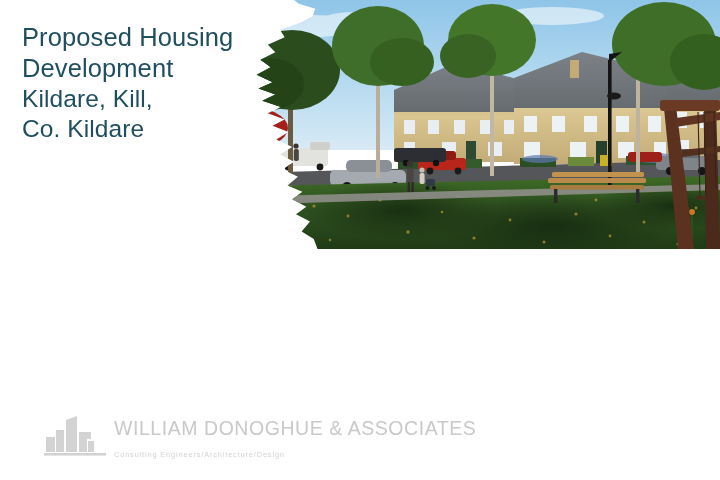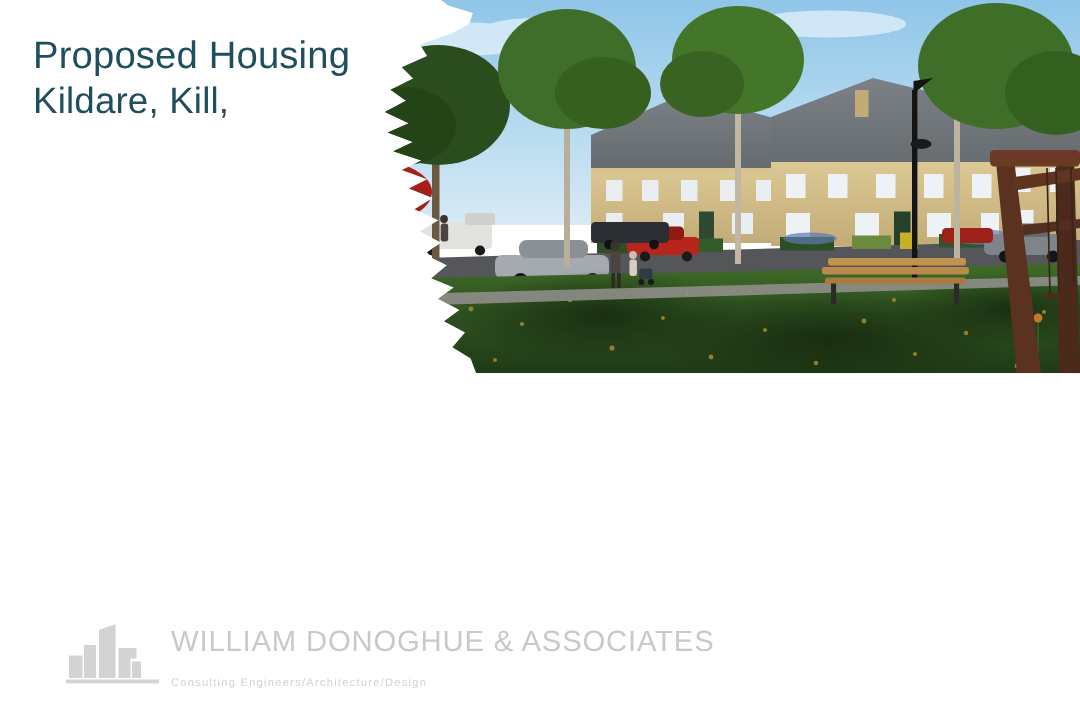--- a/index.html
+++ b/index.html
@@ -104,21 +104,23 @@
     margin-top: 12px;
   }
 </style>
 </head>
 <body>
 
 <div id="slide">
 
   <div id="title-block">
     <span class="tline">Proposed Housing</span>
+    <span class="tline">Development</span>
     <span class="tline small">Kildare, Kill,</span>
+    <span class="tline small">Co. Kildare</span>
   </div>
 
   <figure id="render-figure" style="margin:0;">
     <svg id="render-svg" viewBox="0 0 468 249" preserveAspectRatio="none">
       <defs>
         <linearGradient id="skyGrad" x1="0" y1="0" x2="0" y2="1">
           <stop offset="0%" stop-color="#8FC5E8"></stop>
           <stop offset="55%" stop-color="#B5DAF0"></stop>
           <stop offset="100%" stop-color="#D8EAF5"></stop>
         </linearGradient>

